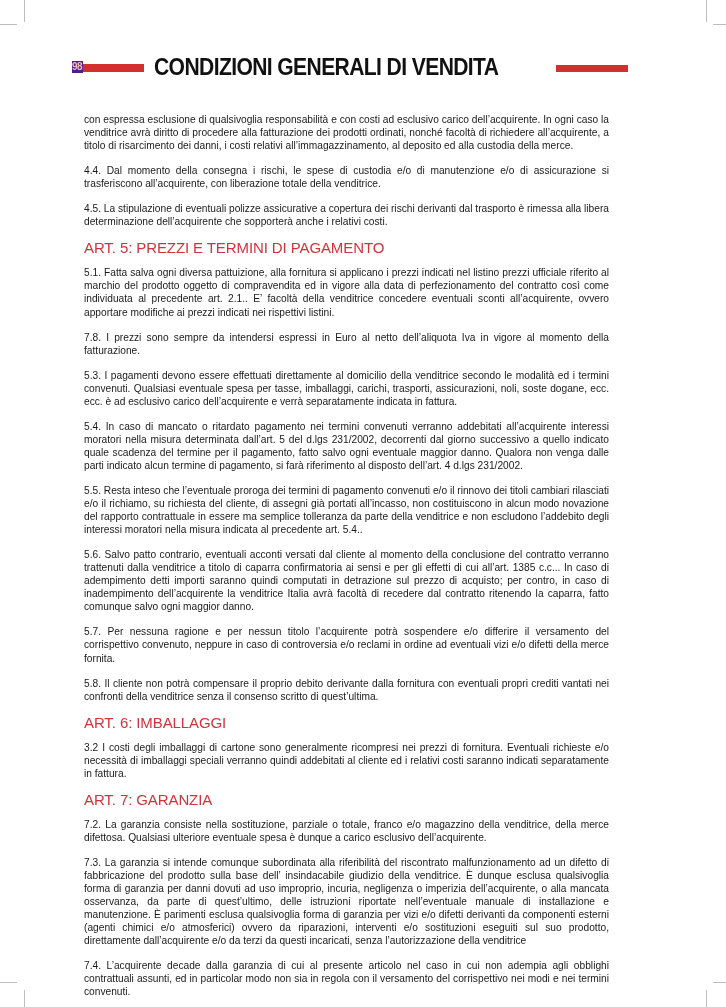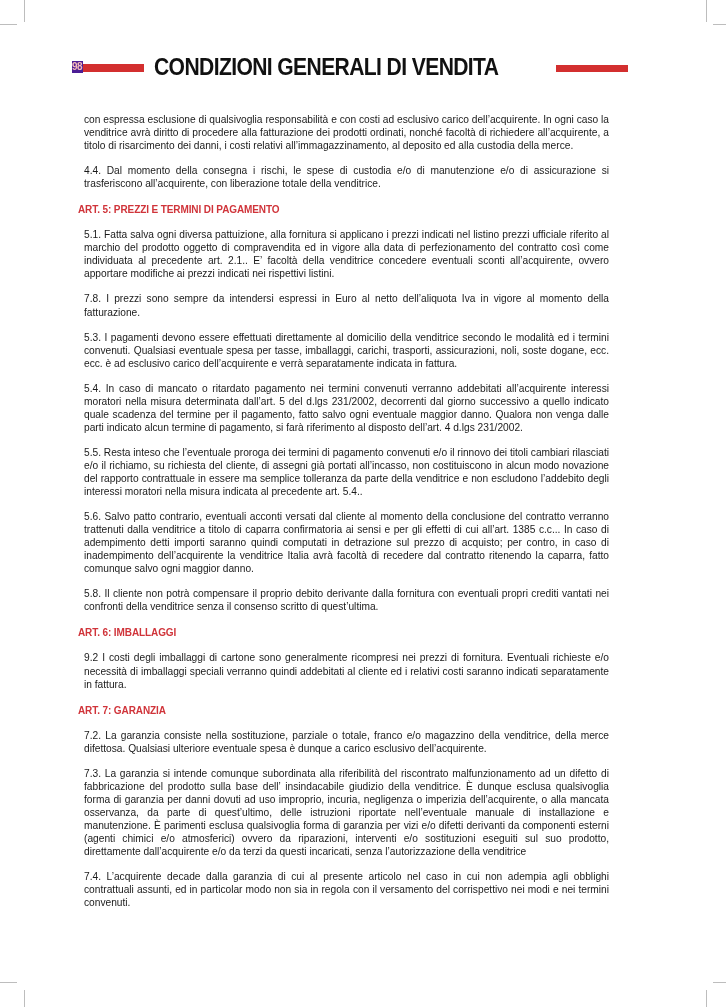--- a/index.html
+++ b/index.html
@@ -6,21 +6,21 @@
   body { width: 726px; height: 1007px; position: relative; overflow: hidden; font-family: "Liberation Sans", sans-serif; color: #1a1a1a; }
   .crop { position: absolute; background: #bdbdbd; }
   .header { position: absolute; top: 55px; left: 72px; width: 556px; height: 30px; }
   .bar-left { position: absolute; left: 0; top: 9px; width: 72px; height: 8px; background: #d32f2f; }
   .page-num { position: absolute; left: 0; top: 6px; font-size: 10px; font-weight: bold; color: #f4b9b9; line-height: 12px; letter-spacing: -0.5px; background: #4c1d95; padding-right: 1px; }
   .title { position: absolute; left: 82px; top: -2px; font-size: 24.5px; font-weight: bold; color: #111; letter-spacing: -0.7px; white-space: nowrap; transform: scaleX(0.86); transform-origin: left top; }
   .bar-right { position: absolute; right: 0; top: 10px; width: 72px; height: 7px; background: #d32f2f; }
   .content { position: absolute; top: 101px; left: 72px; width: 549px; font-size: 10.2px; line-height: 13.05px; text-align: justify; }
   .content p { margin: 12px; }
   .art { margin-top: 13px; }
-  .art-heading { color: #d0343a; font-weight: bold; font-size: 10px; margin: 6px; letter-spacing: -0.1px; }
+  .art-heading { color: #d0343a; font-weight: normal; font-size: 15px; margin: 12px; letter-spacing: -0.1px; }
 </style>
 </head>
 <body>
 
 <div class="crop" style="left:24px;top:0;width:1px;height:22px;"></div>
 <div class="crop" style="left:0;top:24px;width:17px;height:1px;"></div>
 <div class="crop" style="left:706px;top:0;width:1px;height:22px;"></div>
 <div class="crop" style="left:713px;top:24px;width:13px;height:1px;"></div>
 <div class="crop" style="left:0;top:982px;width:17px;height:1px;"></div>
 <div class="crop" style="left:24px;top:990px;width:1px;height:17px;"></div>
@@ -31,36 +31,38 @@
   <div class="bar-left"></div>
   <span class="page-num">98</span>
   <div class="title">CONDIZIONI GENERALI DI VENDITA</div>
   <div class="bar-right"></div>
 </div>
 
 <div class="content">
   <div>
     <p>con espressa esclusione di qualsivoglia responsabilità e con costi ad esclusivo carico dell’acquirente. In ogni caso la venditrice avrà diritto di procedere alla fatturazione dei prodotti ordinati, nonché facoltà di richiedere all’acquirente, a titolo di risarcimento dei danni, i costi relativi all’immagazzinamento, al deposito ed alla custodia della merce.</p>
     <p>4.4. Dal momento della consegna i rischi, le spese di custodia e/o di manutenzione e/o di assicurazione si trasferiscono all’acquirente, con liberazione totale della venditrice.</p>
+    <p>4.5. La stipulazione di eventuali polizze assicurative a copertura dei rischi derivanti dal trasporto è rimessa alla libera determinazione dell’acquirente che sopporterà anche i relativi costi.</p>
   </div>
 
   <div class="art">
     <h3 class="art-heading">ART. 5: PREZZI E TERMINI DI PAGAMENTO</h3>
     <p>5.1. Fatta salva ogni diversa pattuizione, alla fornitura si applicano i prezzi indicati nel listino prezzi ufficiale riferito al marchio  del prodotto oggetto di compravendita ed in vigore alla data di perfezionamento del contratto così come individuata al precedente art. 2.1.. E’ facoltà della venditrice concedere eventuali sconti all’acquirente, ovvero apportare modifiche ai prezzi indicati nei rispettivi listini.</p>
     <p>7.8. I prezzi sono sempre da intendersi espressi in Euro al netto dell’aliquota Iva in vigore al momento della fatturazione.</p>
     <p>5.3. I pagamenti devono essere effettuati direttamente al domicilio della venditrice  secondo le modalità ed i termini convenuti. Qualsiasi eventuale spesa per tasse, imballaggi, carichi, trasporti, assicurazioni, noli, soste dogane, ecc. ecc. è ad esclusivo carico dell’acquirente e verrà separatamente indicata in fattura.</p>
     <p>5.4. In caso di mancato o ritardato pagamento nei termini convenuti verranno addebitati all’acquirente interessi moratori nella misura determinata dall’art. 5 del d.lgs 231/2002, decorrenti dal giorno successivo a quello indicato quale scadenza del termine per il pagamento, fatto salvo ogni eventuale maggior danno. Qualora non venga dalle parti indicato alcun termine di pagamento, si farà riferimento al disposto dell’art. 4 d.lgs 231/2002.</p>
     <p>5.5. Resta inteso che l’eventuale proroga dei termini di pagamento convenuti e/o il rinnovo dei titoli cambiari rilasciati e/o il richiamo, su richiesta del cliente, di assegni già portati all’incasso, non costituiscono in alcun modo novazione del rapporto contrattuale in essere ma semplice tolleranza da parte della venditrice e non escludono l’addebito degli interessi moratori nella misura indicata al precedente art. 5.4..</p>
     <p>5.6. Salvo patto contrario, eventuali acconti versati dal cliente al momento della conclusione del contratto verranno trattenuti dalla venditrice a titolo di caparra confirmatoria ai sensi e per gli effetti di cui all’art. 1385 c.c... In caso di adempimento detti importi saranno quindi computati in detrazione sul prezzo di acquisto; per contro, in caso di inadempimento dell’acquirente la venditrice Italia avrà facoltà di recedere dal contratto ritenendo la caparra, fatto comunque salvo ogni maggior danno.</p>
+    <p>5.7. Per nessuna ragione e per nessun titolo l’acquirente potrà sospendere e/o differire il versamento del corrispettivo convenuto, neppure in caso di controversia e/o reclami in ordine ad eventuali vizi e/o difetti della merce fornita.</p>
     <p>5.8. Il cliente non potrà compensare il proprio debito derivante dalla fornitura con eventuali propri crediti vantati nei confronti della venditrice senza il consenso scritto di quest’ultima.</p>
   </div>
 
   <div class="art">
     <h3 class="art-heading">ART. 6: IMBALLAGGI</h3>
-    <p>9.2 I costi degli imballaggi di cartone sono generalmente ricompresi nei prezzi di fornitura. Eventuali richieste e/o necessità di imballaggi speciali verranno quindi addebitati al cliente ed i relativi costi saranno indicati separatamente in fattura.</p>
+    <p>3.2 I costi degli imballaggi di cartone sono generalmente ricompresi nei prezzi di fornitura. Eventuali richieste e/o necessità di imballaggi speciali verranno quindi addebitati al cliente ed i relativi costi saranno indicati separatamente in fattura.</p>
   </div>
 
   <div class="art">
     <h3 class="art-heading">ART. 7: GARANZIA</h3>
     <p>7.2. La garanzia consiste nella  sostituzione, parziale o totale, franco e/o magazzino della venditrice, della merce difettosa. Qualsiasi ulteriore eventuale spesa è dunque a carico esclusivo dell’acquirente.</p>
     <p>7.3. La garanzia si intende comunque subordinata alla riferibilità del riscontrato malfunzionamento ad un difetto di fabbricazione del prodotto sulla base dell’ insindacabile giudizio della venditrice. È dunque esclusa qualsivoglia forma di garanzia per danni dovuti ad uso improprio, incuria, negligenza o imperizia dell’acquirente, o alla mancata osservanza, da parte di quest’ultimo, delle istruzioni riportate nell’eventuale manuale di installazione e manutenzione. È parimenti esclusa qualsivoglia forma di garanzia per vizi e/o difetti derivanti da componenti esterni (agenti chimici e/o atmosferici) ovvero da riparazioni, interventi e/o sostituzioni eseguiti sul suo prodotto, direttamente dall’acquirente e/o da terzi da questi incaricati, senza l’autorizzazione della venditrice</p>
     <p>7.4. L’acquirente decade dalla garanzia di cui al presente articolo nel caso in cui non adempia agli obblighi contrattuali assunti, ed in particolar modo non sia in regola con il versamento  del corrispettivo nei modi e nei termini convenuti.</p>
   </div>
 
   <div class="art">

